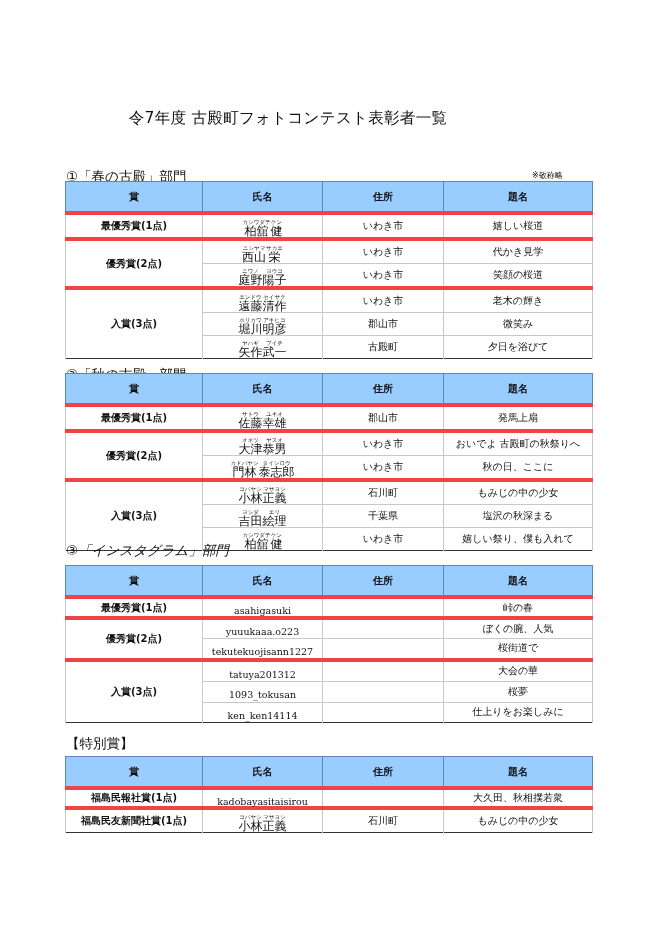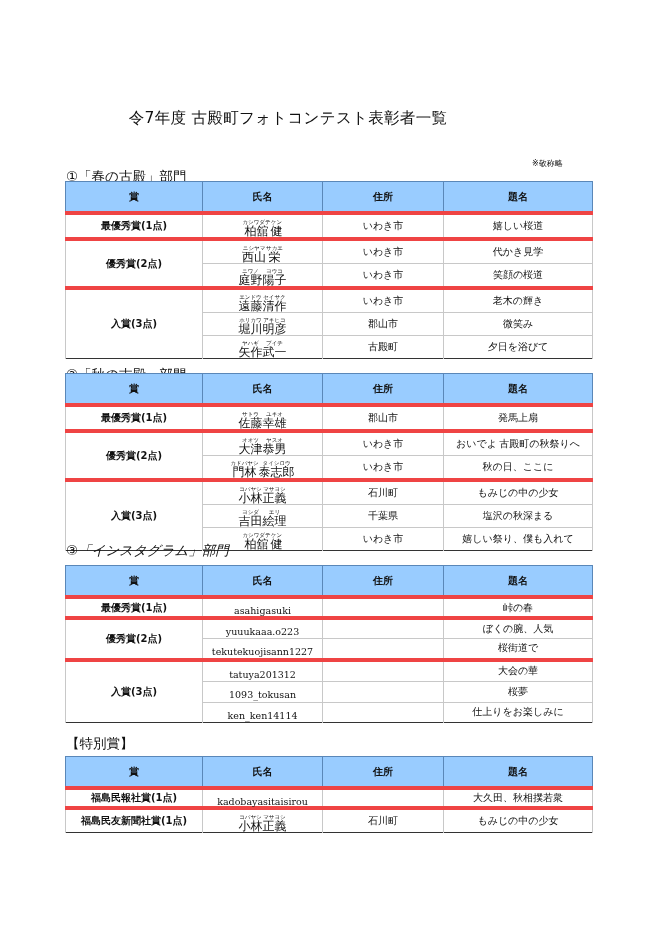--- a/index.html
+++ b/index.html
@@ -1,26 +1,26 @@
 <!DOCTYPE html>
 <html><head>
 <meta charset="utf-8">
 <style>
   html, body { margin:0; padding:0; background:#ffffff; }
   body { width:658px; height:931px; position:relative; font-family:"DejaVu Sans", sans-serif; color:#111; overflow:hidden; }
   .title { position:absolute; top:108px; left:0; width:576px; text-align:center; font-size:15.5px; font-weight:normal; letter-spacing:0.3px; }
   .sec-title { position:absolute; left:66px; font-size:13.5px; }
-  .note { position:absolute; left:532px; top:158px; font-size:8px; }
+  .note { position:absolute; left:532px; top:170px; font-size:8px; }
   table.awards { position:absolute; left:65px; width:527px; border-collapse:collapse; table-layout:fixed; border:1.5px solid #333; }
   table.awards th { background:#99ccff; font-size:10px; font-weight:bold; height:29px; border:1px solid #5a87b8; border-bottom:1.5px solid #333; padding:0; text-align:center; }
   table.awards td { font-size:10px; text-align:center; padding:0; border-left:1px solid #c8c8c8; border-right:1px solid #c8c8c8; border-top:1px solid #c8c8c8; vertical-align:middle; }
   table.awards td.award { font-weight:bold; font-size:10px; }
   table.awards tr.grp td { border-top:4px solid #ef4444; }
   td.name { font-family:"DejaVu Serif", serif; }
-  td.val { font-family:Liberation Serif, serif; font-size:10px; }
+  td.val { font-family:Liberation Sans, sans-serif; font-size:10px; }
   .ruby-wrap { display:inline-flex; gap:0; align-items:flex-end; }
   .nm { display:inline-flex; flex-direction:column; align-items:center; line-height:1; }
   .kana { font-size:5.5px; font-family:"DejaVu Sans", sans-serif; line-height:6px; }
   .kanji { font-size:12px; line-height:12px; font-family:"DejaVu Serif", serif; }
   .handle { font-family:"DejaVu Serif", serif; font-size:9.5px; position:relative; top:3px; }
   col.c1 { width:137px; } col.c2 { width:120px; } col.c3 { width:121px; } col.c4 { width:149px; }
 </style>
 </head>
 <body>
 

